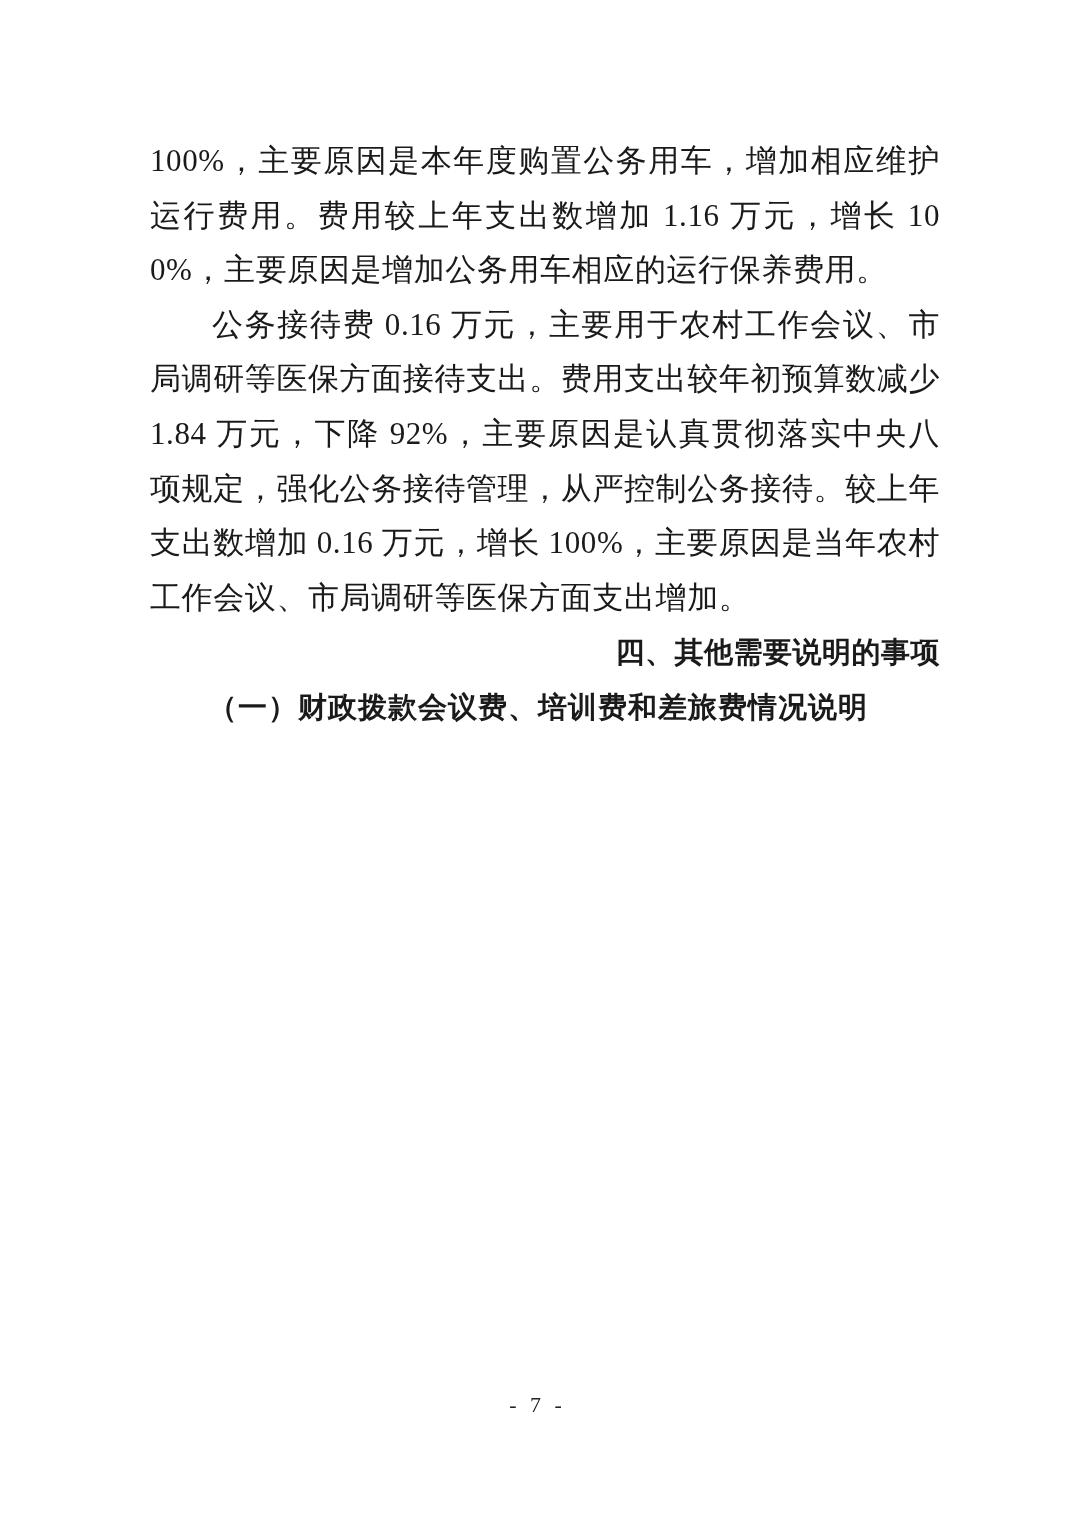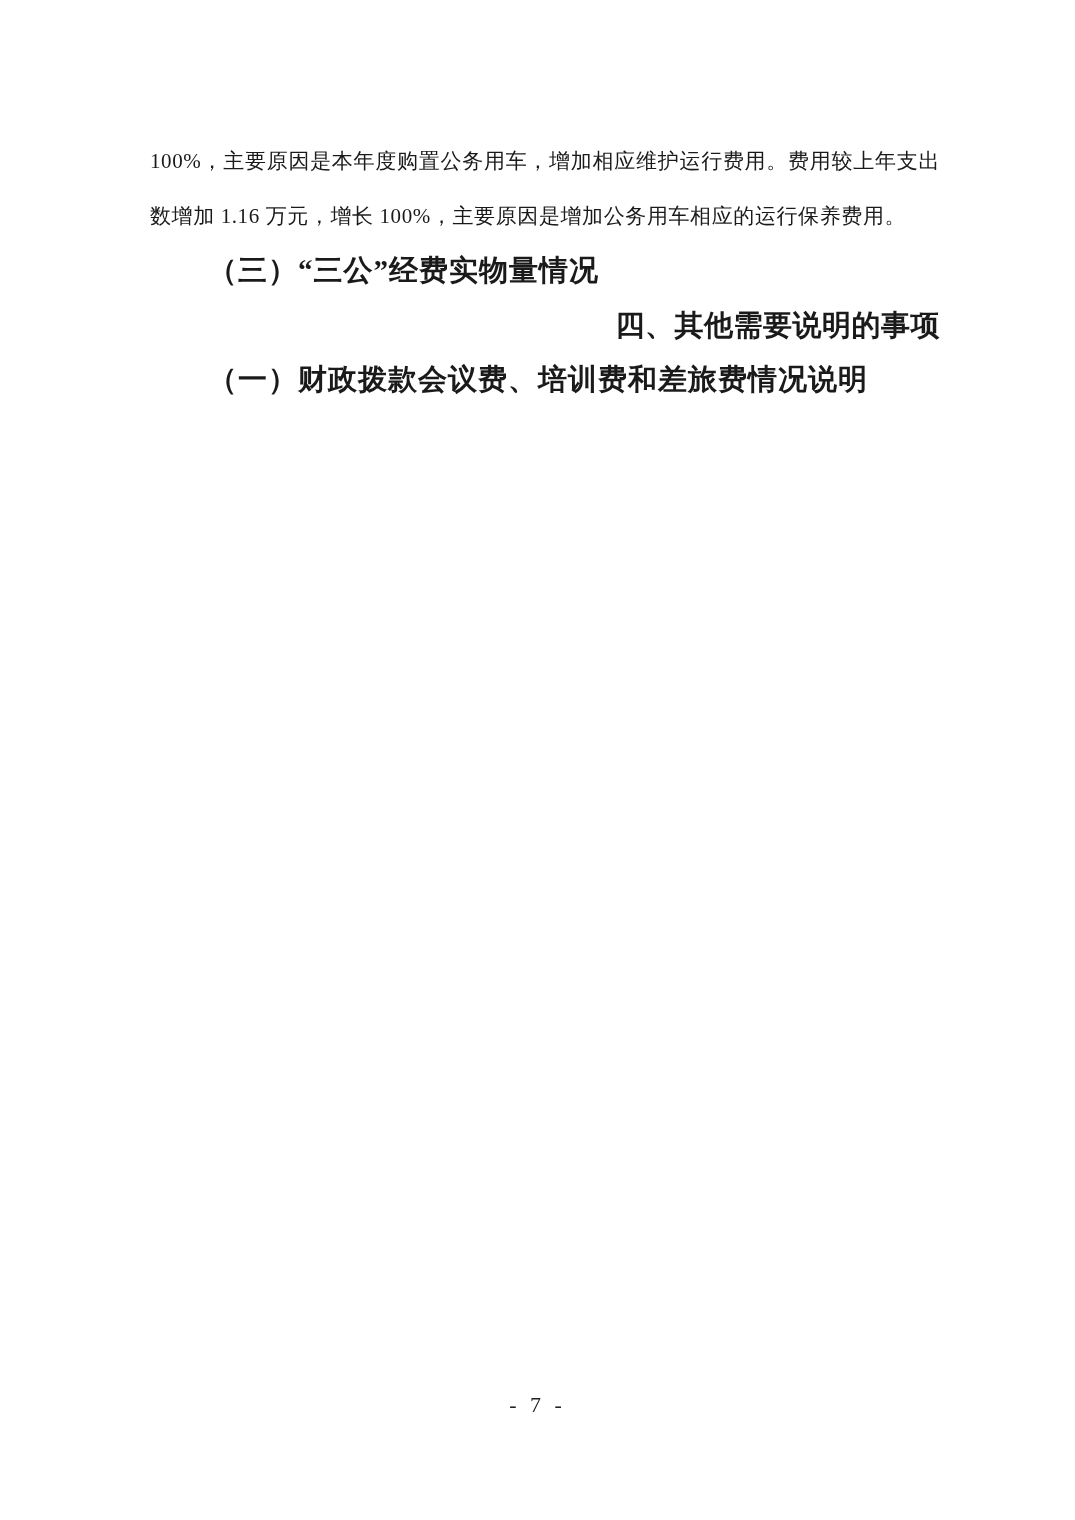--- a/index.html
+++ b/index.html
@@ -19,21 +19,21 @@
     overflow: hidden;
   }
   .content {
     position: absolute;
     left: 150px;
     top: 134px;
     width: 790px;
   }
   .para {
     margin: 0;
-    font-size: 21px;
+    font-size: 31px;
     line-height: 54.6px;
     text-align: justify;
     text-indent: 2em;
     letter-spacing: 0.6px;
     word-break: break-all;
   }
   .para.continuation {
     text-indent: 0;
   }
   .heading-kai {
@@ -65,18 +65,18 @@
     letter-spacing: 4px;
     color: #222222;
   }
 </style>
 </head>
 <body>
 
 <div class="page">
   <div class="content">
     <p class="para continuation">100%，主要原因是本年度购置公务用车，增加相应维护运行费用。费用较上年支出数增加 1.16 万元，增长 100%，主要原因是增加公务用车相应的运行保养费用。</p>
-    <h3 class="heading-kai">（三）“三公”经费实物量情况</h3>
+    <p class="para">公务接待费 0.16 万元，主要用于农村工作会议、市局调研等医保方面接待支出。费用支出较年初预算数减少 1.84 万元，下降 92%，主要原因是认真贯彻落实中央八项规定，强化公务接待管理，从严控制公务接待。较上年支出数增加 0.16 万元，增长 100%，主要原因是当年农村工作会议、市局调研等医保方面支出增加。</p>
     <h2 class="heading-hei">四、其他需要说明的事项</h2>
     <h3 class="heading-kai">（一）财政拨款会议费、培训费和差旅费情况说明</h3>
   </div>
   <div class="footer">- 7 -</div>
 </div>
 
 </body></html>

